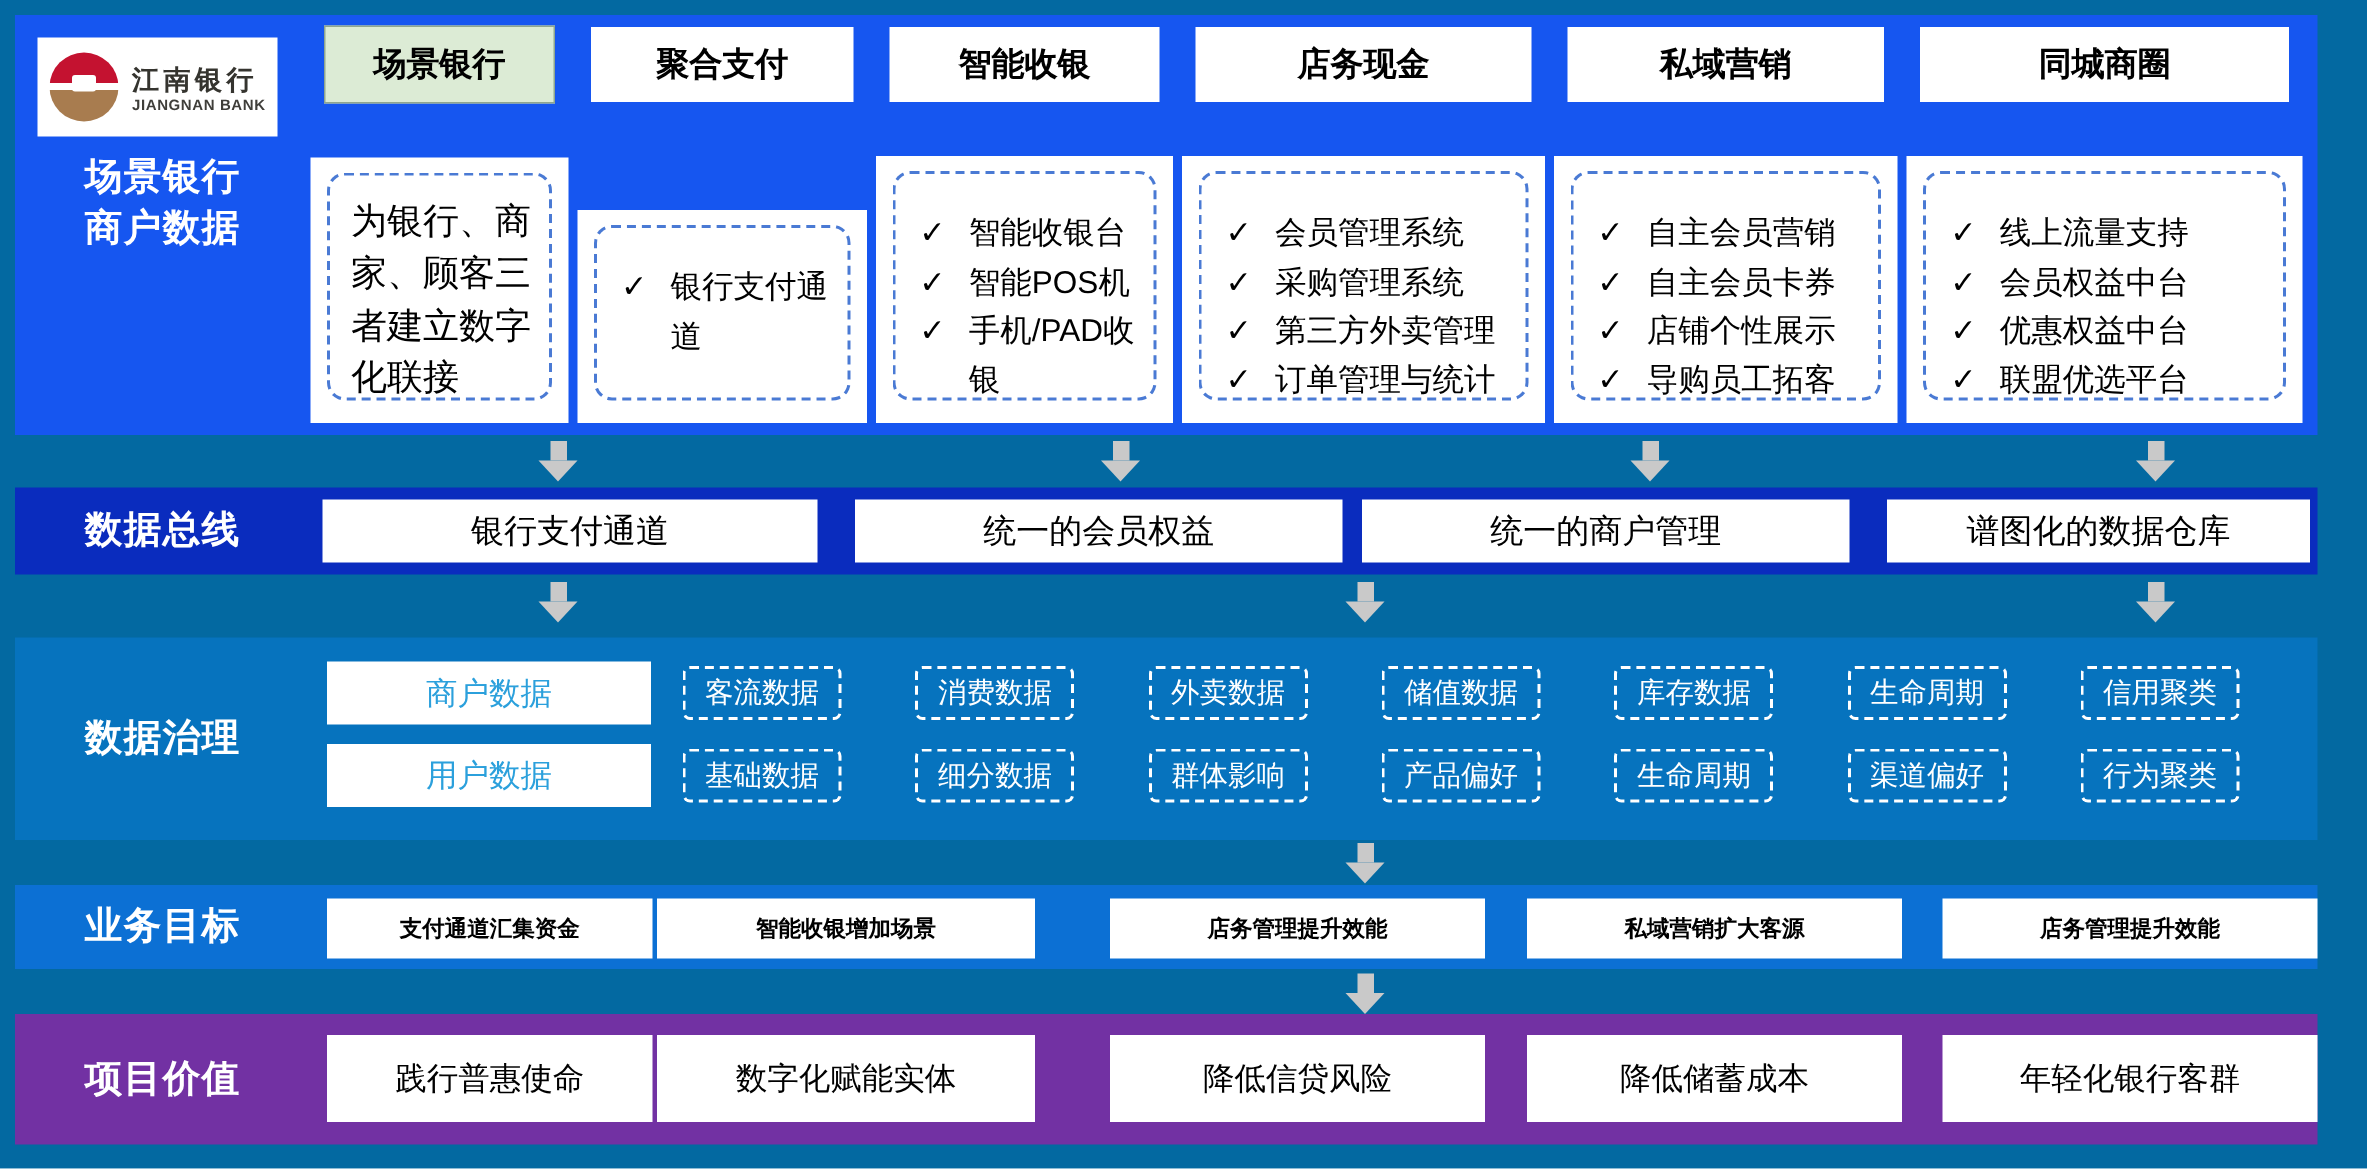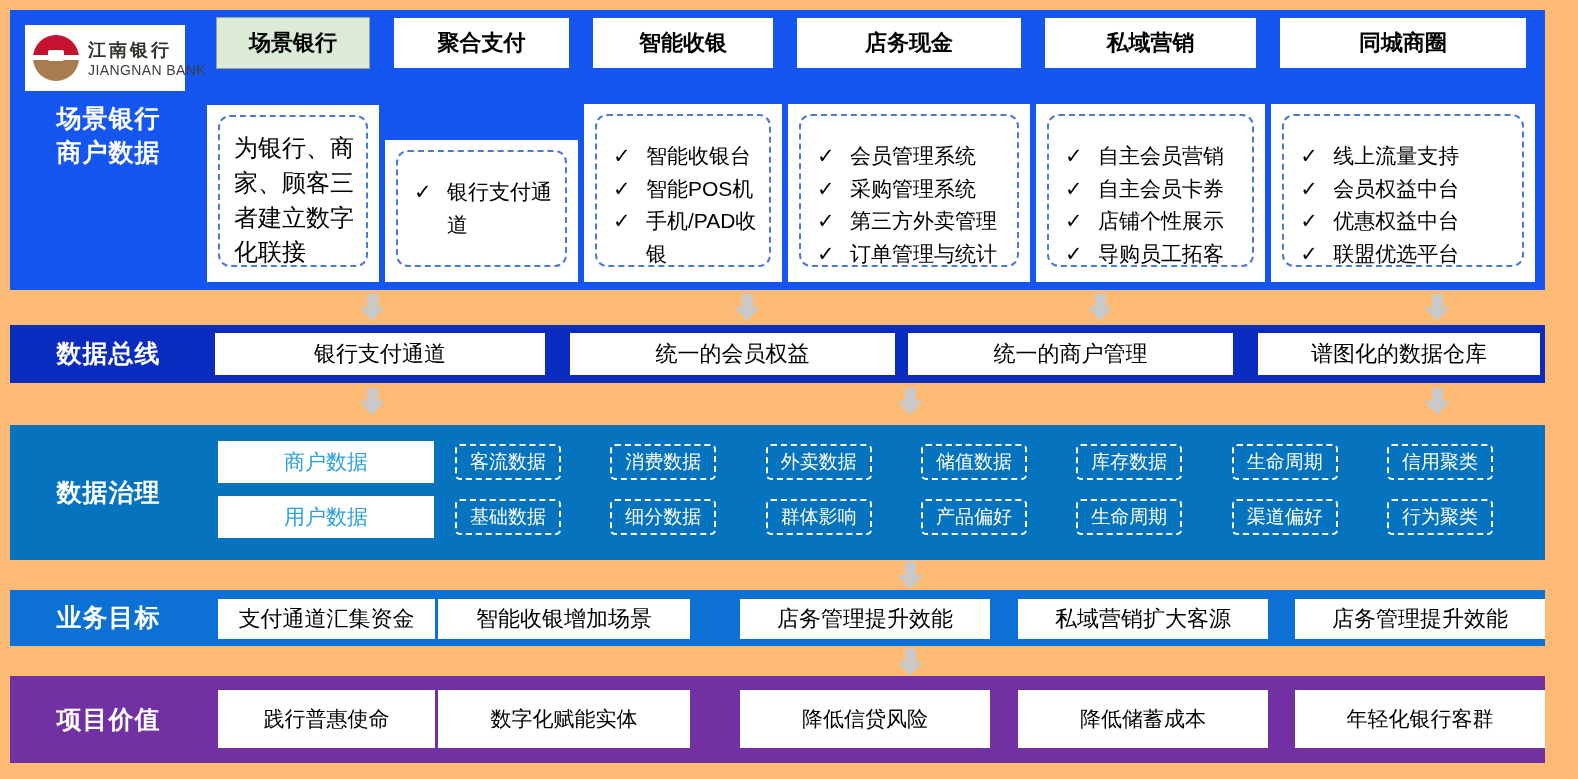--- a/index.html
+++ b/index.html
@@ -1,16 +1,16 @@
 <!DOCTYPE html>
 <html><head>
 <meta charset="utf-8">
 <style>
   html,body{margin:0;padding:0;background:#ffffff;font-family:"Liberation Sans","DejaVu Sans",sans-serif;}
-  .stage{position:relative;width:1578px;height:779px;background:#fdba74;overflow:hidden;}
+  .stage{position:relative;width:1578px;height:779px;background:#0369a1;overflow:hidden;}
 
   
   .band{position:absolute;left:10px;width:1535px;}
   .band1{top:10px;height:280px;background:#1656f0;}
   .band2{top:325px;height:58px;background:#0a2cbe;}
   .band3{top:425px;height:135px;background:#0673be;}
   .band4{top:590px;height:56px;background:#0c70d4;}
   .band5{top:676px;height:87px;background:#7231a3;}
 
   .band-label{position:absolute;left:0;top:0;width:197px;height:100%;
@@ -18,21 +18,21 @@
     color:#ffffff;font-weight:bold;font-size:25px;letter-spacing:1px;line-height:1.35;}
   .band1 .band-label{top:92px;height:auto;}
 
   
   .logo{position:absolute;left:15px;top:15px;width:160px;height:66px;background:#ffffff;
     display:flex;align-items:center;gap:9px;padding:0 8px;box-sizing:border-box;}
   .emblem{position:relative;width:46px;height:46px;border-radius:50%;flex:none;
     background:linear-gradient(180deg,#c41230 0 44%,#ffffff 44% 54%,#a87c4f 54% 100%);}
   .emblem::before{content:"";position:absolute;left:15px;top:15px;width:16px;height:11px;background:#ffffff;border-radius:2px;}
   .logo-cn{font-size:18px;font-weight:bold;color:#35342f;letter-spacing:3px;white-space:nowrap;}
-  .logo-en{font-size:14px;font-weight:normal;color:#3f3e3a;letter-spacing:0.4px;white-space:nowrap;}
+  .logo-en{font-size:10px;font-weight:bold;color:#3f3e3a;letter-spacing:0.4px;white-space:nowrap;}
 
   
   .columns{position:absolute;left:197px;top:8px;right:10px;bottom:8px;display:flex;gap:6px;}
   .col{display:flex;flex-direction:column;min-width:0;}
   .c0{flex:165 0 0;}.c1{flex:185 0 0;gap:36px;}.c2{flex:190 0 0;}.c3{flex:232 0 0;}.c4{flex:220 0 0;}.c5{flex:253 0 0;}
   .col-header{height:50px;margin:0 9px 12px;background:#ffffff;display:flex;align-items:center;justify-content:center;
     font-size:22px;font-weight:bold;color:#000000;flex:none;}
   .col-header.green{background:#dcebd5;border:1px solid #8fa68f;margin-top:-1px;}
   .col-body{flex:1;background:#ffffff;padding:10px 11px 15px;box-sizing:border-box;min-height:0;margin-top:24px;}
   .dashed{height:100%;box-sizing:border-box;border:2px dashed #4a7ad4;border-radius:12px;padding:24px 8px 8px 15px;overflow:hidden;}
@@ -55,21 +55,21 @@
   
   .gov-row{position:absolute;left:0;width:100%;height:42px;}
   .row1{top:16px;}.row2{top:71px;}
   .cat-box{position:absolute;left:208px;width:216px;height:42px;background:#ffffff;color:#2ba0dc;
     font-size:21px;display:flex;align-items:center;justify-content:center;}
   .tags{position:absolute;left:445px;width:1038px;height:42px;display:flex;justify-content:space-between;align-items:center;}
   .tag{border:2px dashed #ffffff;border-radius:5px;color:#ffffff;font-size:19px;padding:3px 13px;white-space:nowrap;}
 
   
   .goal-box,.value-box{position:absolute;background:#ffffff;display:flex;align-items:center;justify-content:center;color:#000000;}
-  .goal-box{top:9px;height:40px;font-size:22px;font-weight:normal;}
+  .goal-box{top:9px;height:40px;font-size:15px;font-weight:bold;}
   .value-box{top:14px;height:58px;font-size:21px;}
   .pos0{left:208px;width:217px;}
   .pos1{left:428px;width:252px;}
   .pos2{left:730px;width:250px;}
   .pos3{left:1008px;width:250px;}
   .pos4{left:1285px;width:250px;}
 </style>
 </head>
 <body>
 

